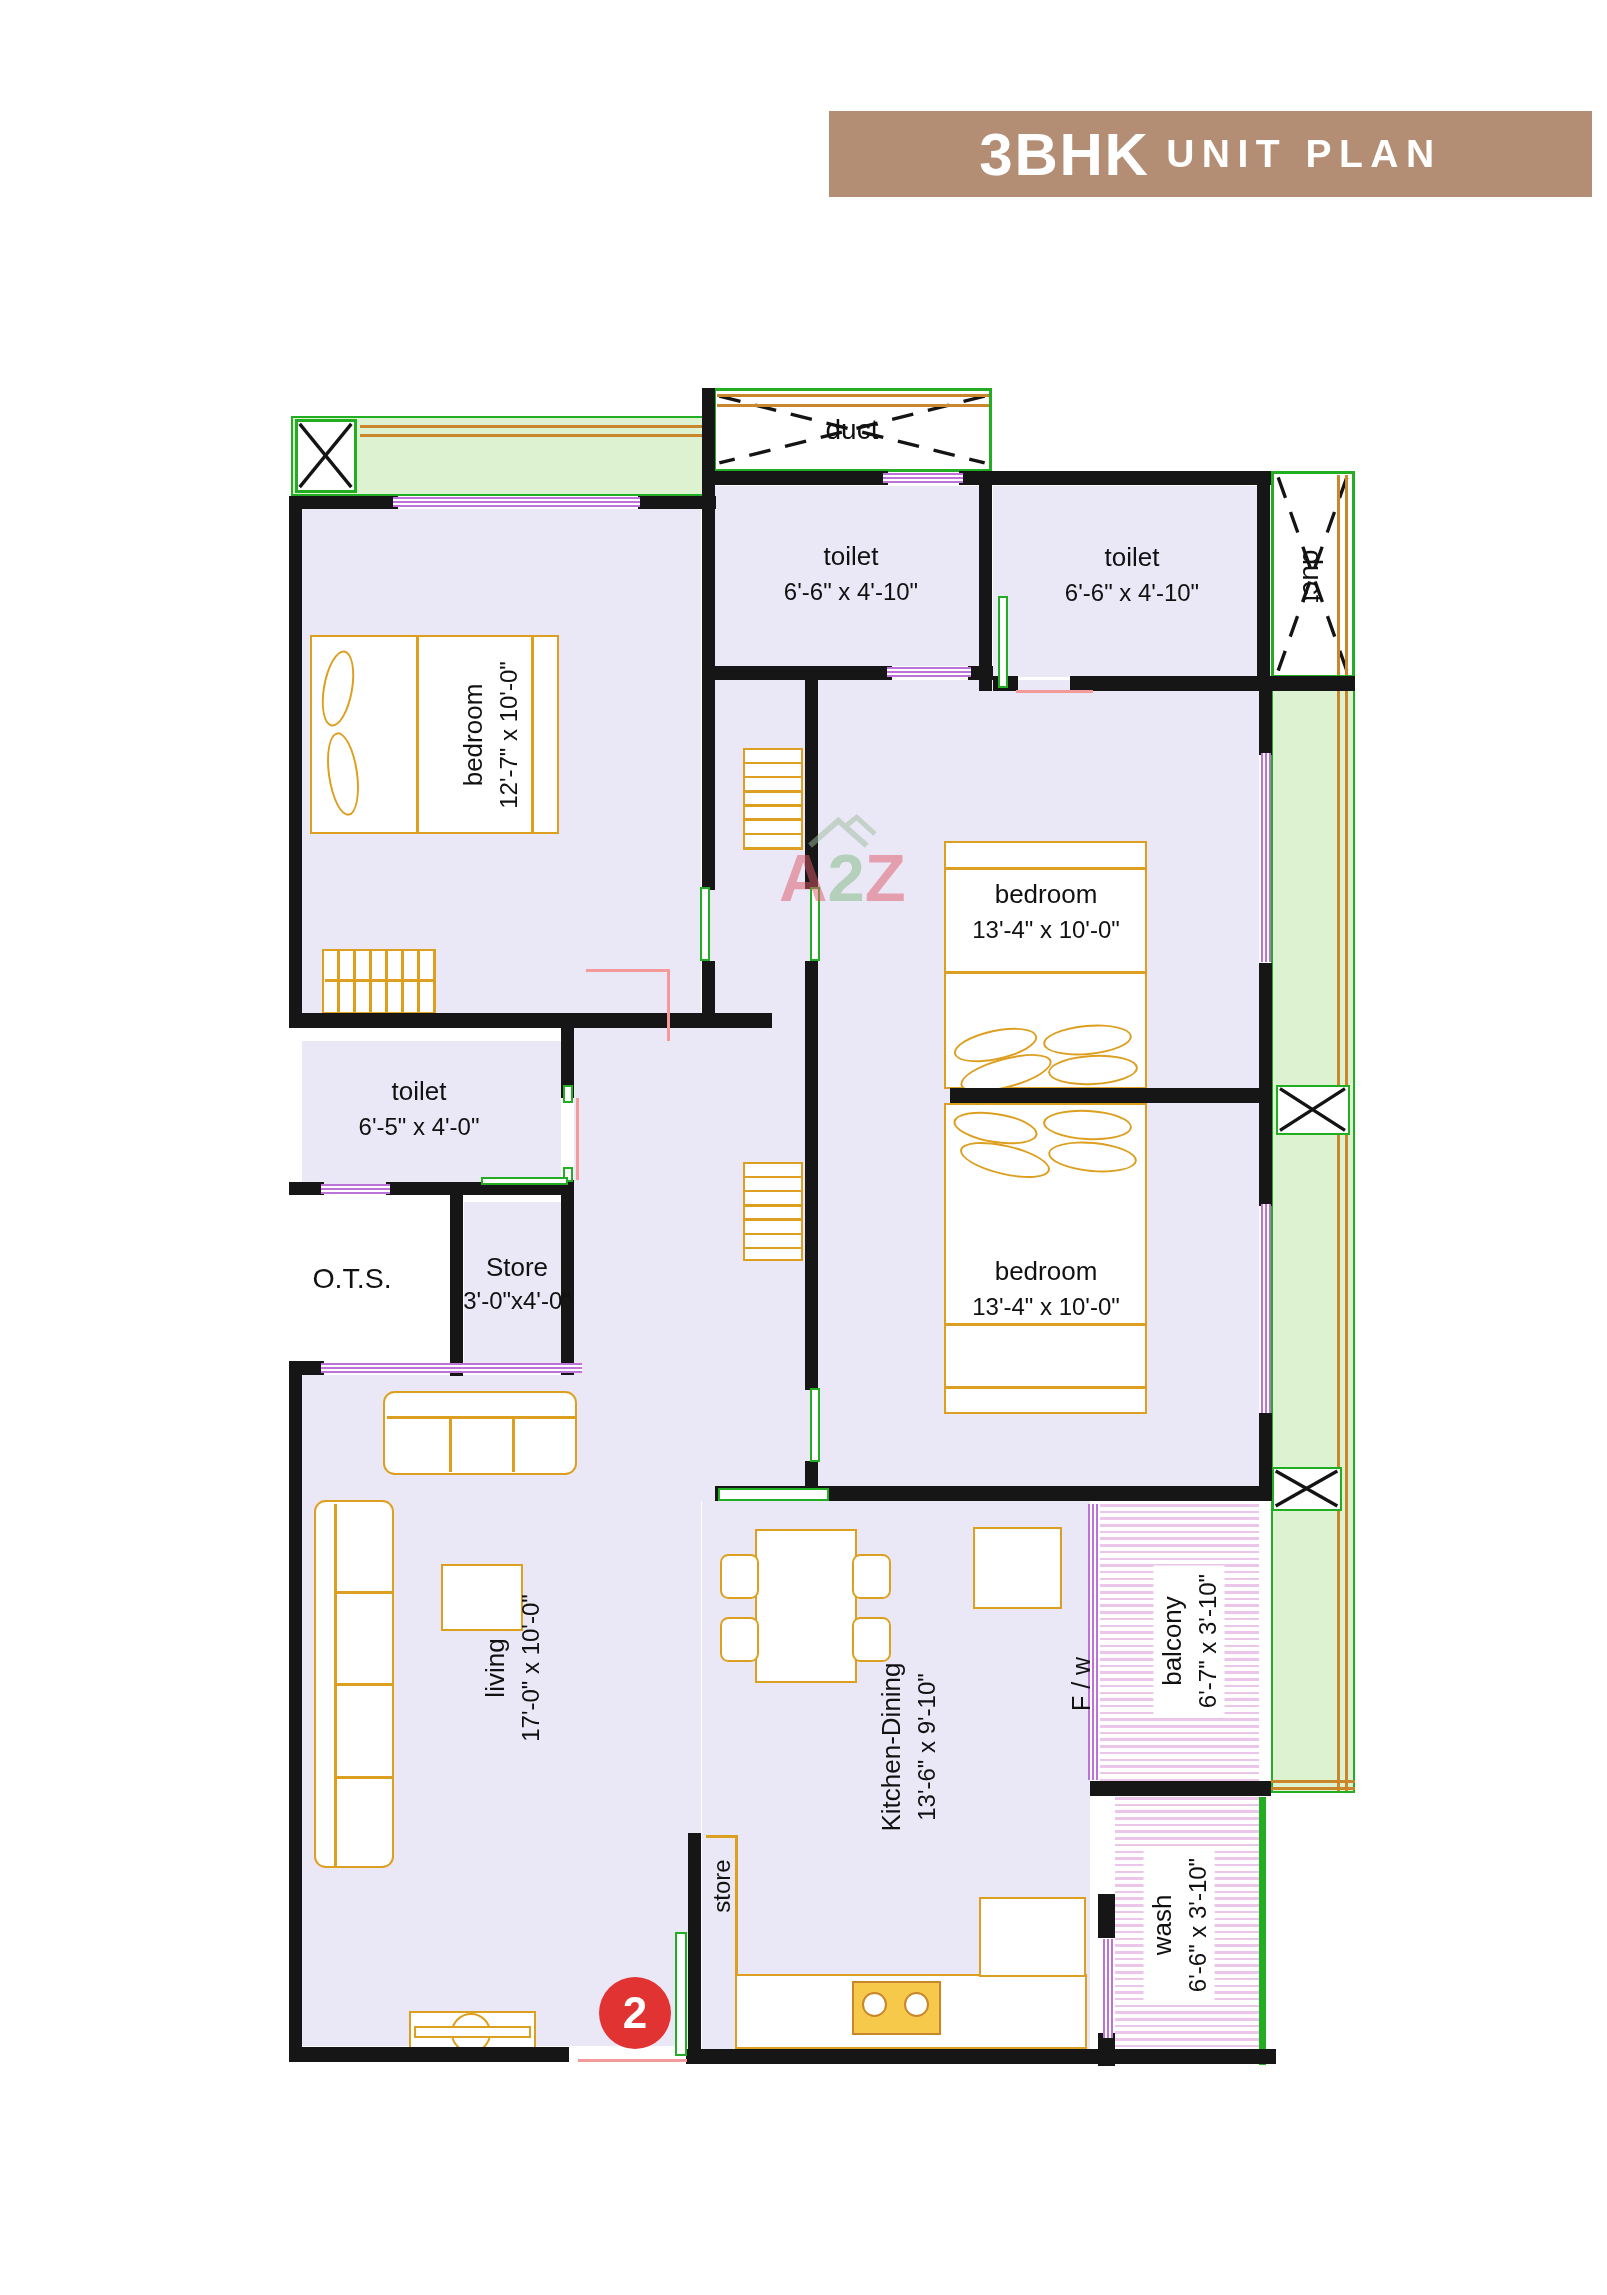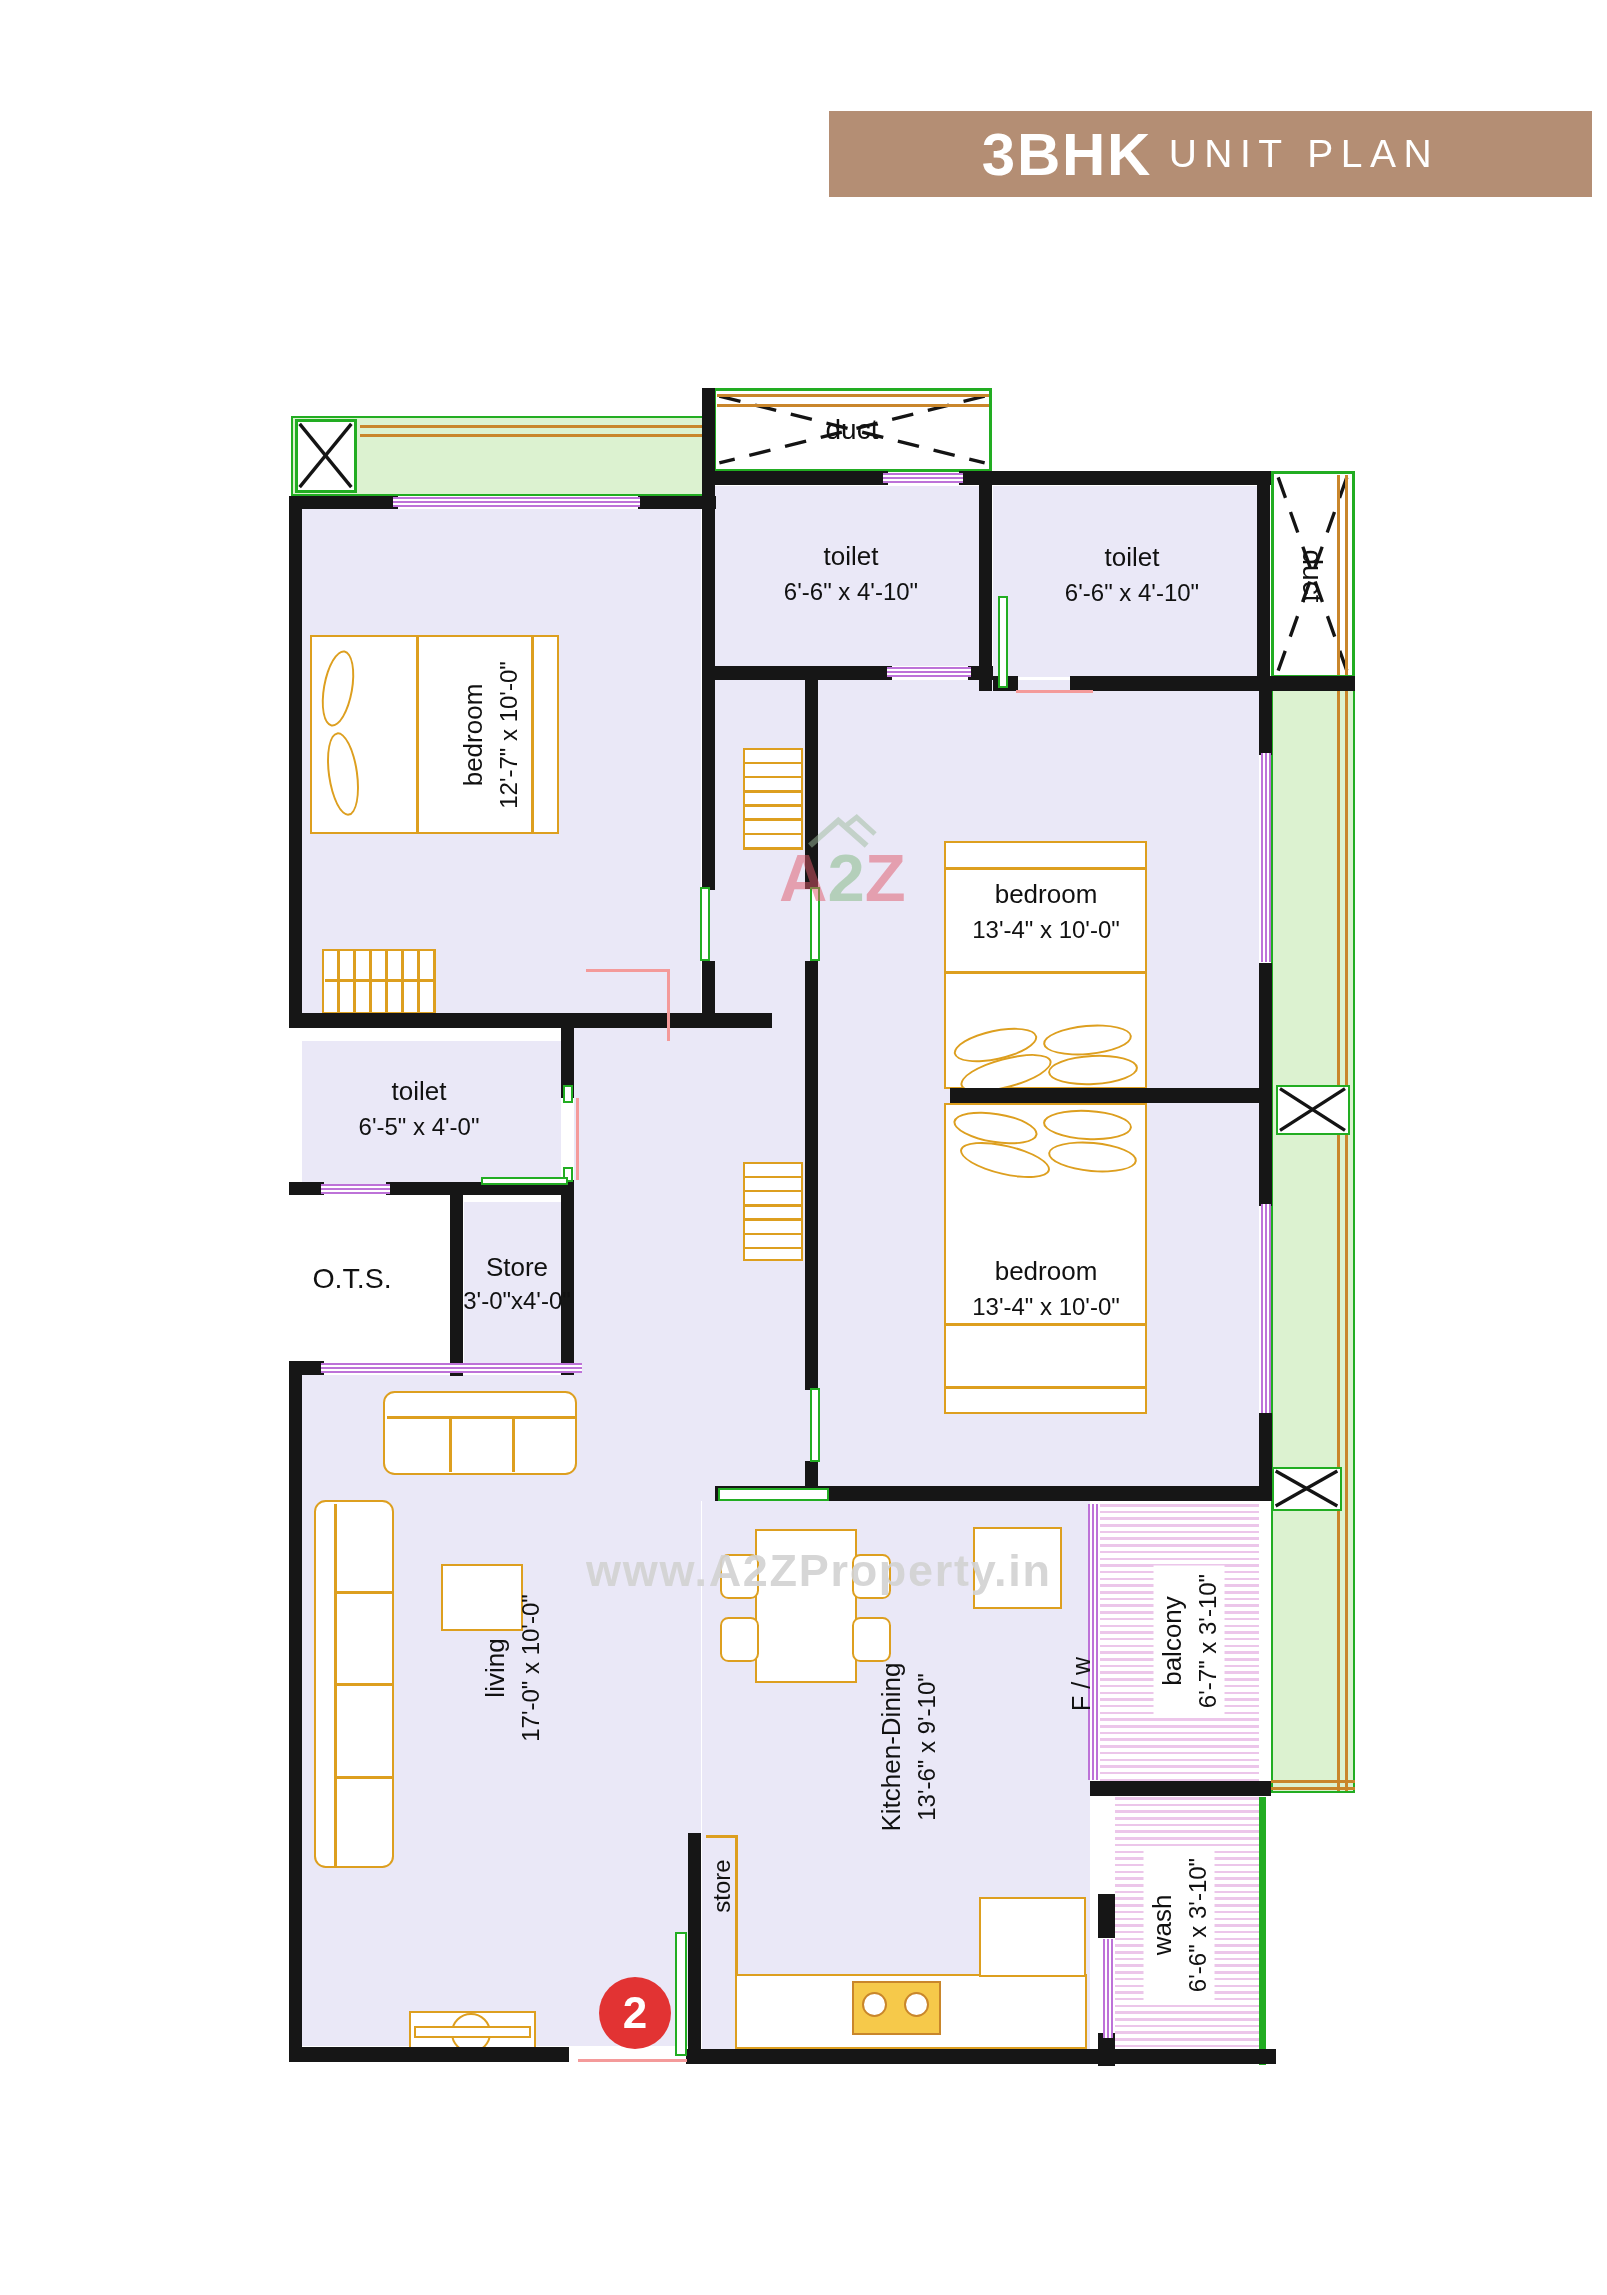--- a/index.html
+++ b/index.html
@@ -26,21 +26,21 @@
         transform:translate(-50%,-50%);text-align:center;line-height:1.42;}
   .lbl .d{font-size:24px;display:block;}
   .lbl .n{display:block;}
   .rot {transform:translate(-50%,-50%) rotate(-90deg);}
   .rot90{transform:translate(-50%,-50%) rotate(90deg);}
   .wbg {background:#fff;padding:0 8.4px;}
   svg.x{position:absolute;}
   #banner{position:absolute;left:829px;top:111px;width:763px;height:86px;background:#b48e74;
           display:flex;align-items:center;justify-content:center;color:#fff;}
   #banner .big{font-size:60px;font-weight:700;letter-spacing:1.7px;}
-  #banner .sub{font-size:39px;font-weight:400;letter-spacing:7.5px;margin-left:16.7px;}
+  #banner .sub{font-size:39px;font-weight:700;letter-spacing:7.5px;margin-left:16.7px;}
   #badge{position:absolute;left:599px;top:1977px;width:72px;height:72px;border-radius:50%;
          background:#e23333;color:#fff;font-size:44px;font-weight:700;
          display:flex;align-items:center;justify-content:center;}
   .wm  {position:absolute;font-weight:700;opacity:.5;white-space:nowrap;}
   #wmurl{position:absolute;left:586px;top:1545px;font-size:45px;font-weight:700;
          color:#d3d3d3;letter-spacing:1.7px;opacity:.92;white-space:nowrap;}
 </style>
 </head>
 <body>
 
@@ -310,20 +310,19 @@
   <div class="lbl rot" style="left:722px;top:1886px;font-size:24px">
     <span>store</span></div>
 
   <div class="wm" style="left:779px;top:839px;font-size:67px">
     <span style="color:#e0586a">A</span><span style="color:#7fb87f">2</span><span style="color:#e0586a">Z</span>
   </div>
   <svg width="75" height="35" viewBox="0 0 90 42" style="position:absolute;left:805px;top:814px;opacity:.5">
     <polyline points="6,38 40,8 74,38" fill="none" stroke="#9dbb9d" stroke-width="7"></polyline>
     <polyline points="48,15 62,4 84,24" fill="none" stroke="#9dbb9d" stroke-width="6"></polyline>
   </svg>
-  <div id="wmurl">www.A2ZProperty.in</div>
 
   <div id="badge">
     <span>2</span>
   </div>
 
 </div>
 
 
 </body></html>

